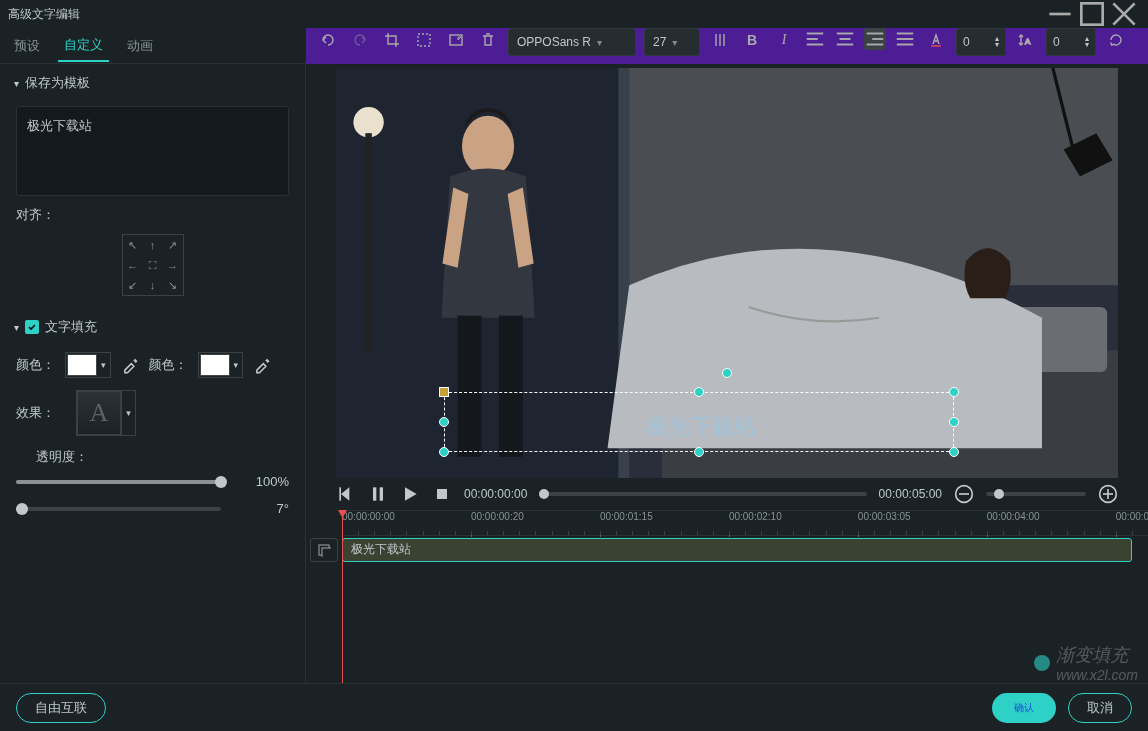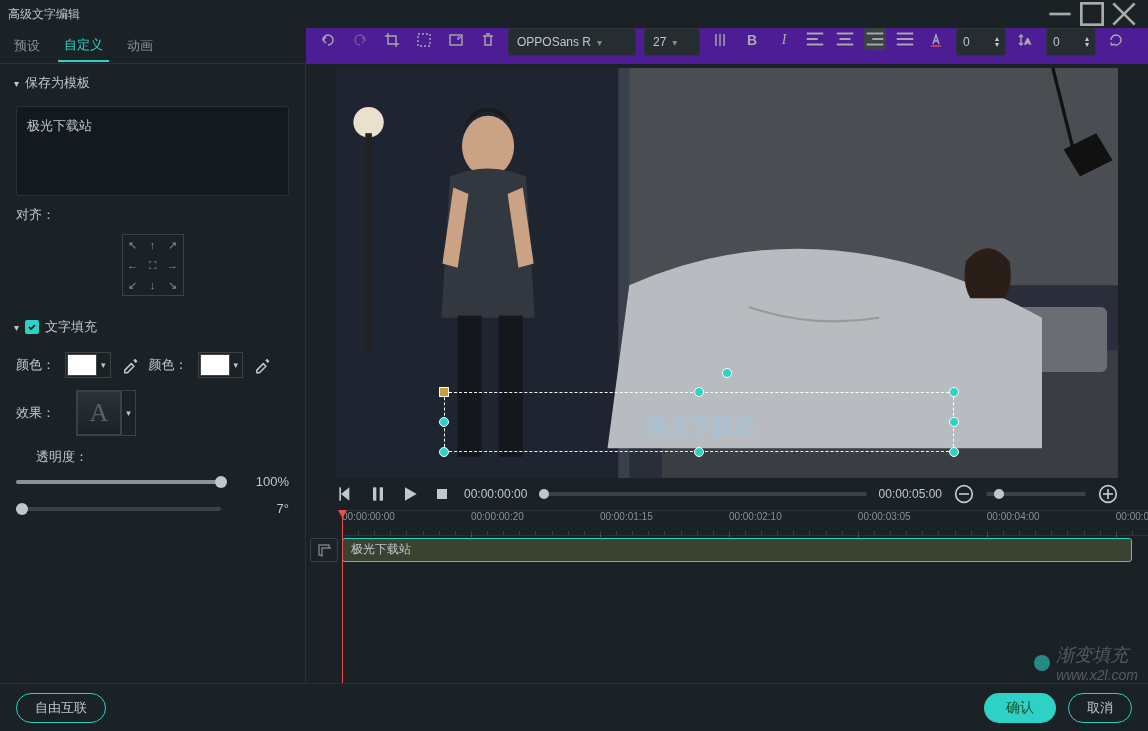--- a/index.html
+++ b/index.html
@@ -59,21 +59,21 @@
 .ruler { height: 26px; border-top: 1px solid #2a3236; border-bottom: 1px solid #2a3236; position: relative; margin-left: 36px; }
 .ruler .tk { position: absolute; top: 0; font-size: 10px; color: #8a9296; height: 26px; }
 .ruler .tk::after { content:''; position:absolute; left:0; bottom:0; width:1px; height:6px; background:#5a6266; }
 .ruler .minor { position: absolute; bottom: 0; width: 1px; height: 4px; background: #3a4246; }
 .track-clip { position: absolute; left: 36px; right: 16px; top: 28px; height: 24px; background: rgba(90,100,60,0.5); border: 1px solid #2dd1c5; border-radius: 3px; padding: 2px 8px; font-size: 12px; color: #c0c8cc; }
 .playhead { position: absolute; left: 36px; top: 0; width: 1px; height: 100%; background: #e85050; }
 .playhead::before { content:''; position:absolute; top:0; left:-4px; width:9px; height:8px; background:#e85050; clip-path: polygon(0 0,100% 0,50% 100%); }
 .track-btn { position: absolute; left: 4px; top: 28px; width: 28px; height: 24px; border: 1px solid #3a4246; border-radius: 3px; display: flex; align-items: center; justify-content: center; cursor: pointer; }
 .bottom-bar { height: 48px; border-top: 1px solid #2a3236; display: flex; align-items: center; padding: 0 16px; gap: 12px; background: #1a2226; }
 .btn-outline { height: 30px; padding: 0 18px; border: 1px solid #2dd1c5; border-radius: 15px; color: #c0c8cc; font-size: 13px; display: flex; align-items: center; cursor: pointer; background: transparent; }
-.btn-solid { height: 30px; padding: 0 22px; background: #2dd1c5; border-radius: 15px; color: #14532d; font-size: 14px; display: flex; align-items: center; cursor: pointer; border: none; }
+.btn-solid { height: 30px; padding: 0 22px; background: #2dd1c5; border-radius: 15px; color: #1d4ed8; font-size: 10px; display: flex; align-items: center; cursor: pointer; border: none; }
 .watermark { position: absolute; right: 10px; bottom: 48px; font-size: 18px; color: rgba(255,255,255,0.25); font-style: italic; display: flex; align-items: center; gap: 4px; }
 </style>
 </head>
 <body>
 
 <div class="titlebar">
   <span>高级文字编辑</span>
   <div class="spacer"></div>
   <div class="wbtn">
       <svg viewBox="0 0 12 12">

